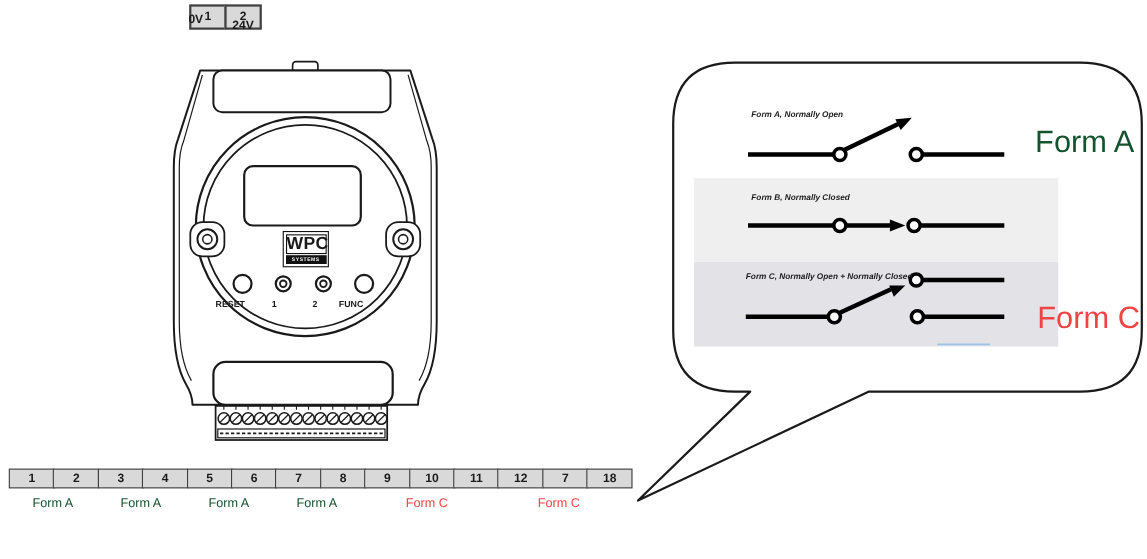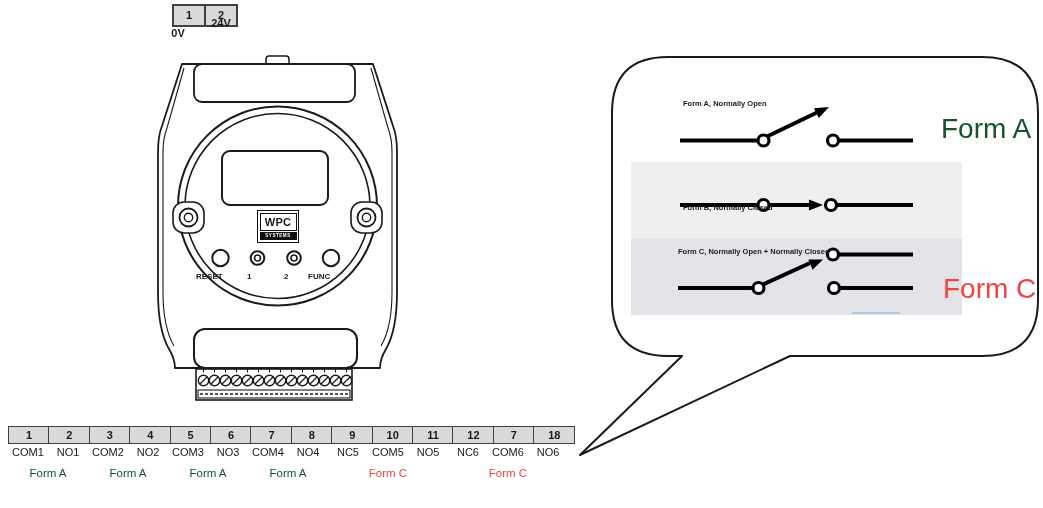--- a/index.html
+++ b/index.html
@@ -10,26 +10,26 @@
 
   
   .pwr-row{display:flex;}
   .pwr-cell{width:30px;height:19px;background:#d9d9d9;border:2px solid #404040;
             font-weight:bold;font-size:11px;line-height:19px;text-align:center;box-sizing:content-box;}
   .pwr-cell+.pwr-cell{margin-left:-2px;}
   .pwr-lab{font-weight:bold;font-size:11px;text-align:center;}
 
   
   .logo-box{left:257px;top:210px;width:37px;border:1.6px solid #111;background:#fff;padding:2px 1.5px 1.5px;}
-  .logo-inner{border:1.2px solid #111;font-weight:bold;font-size:11px;line-height:16px;text-align:center;letter-spacing:.3px;}
+  .logo-inner{border:1.2px solid #111;font-weight:bold;font-size:16px;line-height:16px;text-align:center;letter-spacing:.3px;}
   .logo-bar{margin-top:1px;background:#111;color:#fff;font-weight:bold;font-size:4.6px;line-height:8px;text-align:center;letter-spacing:.5px;}
   .btn-lab{font-weight:bold;font-size:8px;top:272px;}
 
   
-  .sec-title{font-weight:bold;font-size:7.5px;color:#1a1a1a;white-space:nowrap;}
+  .sec-title{font-weight:bold;font-size:7.5px;color:#1a1a1a;white-space:nowrap;font-style:italic;}
   .big-lab{font-size:28px;white-space:nowrap;}
   .green{color:#14532d;} .red{color:#ef4444;}
 
   
   #pin-table{left:8px;top:426px;width:562px;}
   .row{display:flex;}
   .pin-num{width:40px;height:16px;background:#d9d9d9;border:1.6px solid #404040;margin-right:-1.6px;
            font-weight:bold;font-size:11px;line-height:16px;text-align:center;box-sizing:content-box;flex:none;}
   .pin-lab{width:40px;height:14px;font-size:11px;line-height:14px;text-align:center;flex:none;margin-top:1px;}
   .ch-cell{height:17px;font-size:11.5px;line-height:17px;text-align:center;flex:none;}
@@ -156,34 +156,34 @@
       </g>
     </g>
   </svg>
 
   <div class="abs" style="left:172px;top:4px;">
     <div class="pwr-row">
       <div class="pwr-cell">1</div>
       <div class="pwr-cell">2</div>
     </div>
   </div>
-  <div class="abs pwr-lab" style="left:166px;top:27px;width:24px;text-align:center;">0V</div>
+  <div class="abs pwr-lab" style="left:166px;top:12px;width:24px;text-align:center;">0V</div>
   <div class="abs pwr-lab" style="left:204px;top:17px;width:34px;">24V</div>
 
   <div class="abs logo-box">
     <div class="logo-inner">WPC</div>
     <div class="logo-bar">SYSTEMS</div>
   </div>
   <div class="abs btn-lab" style="left:196px;width:50px;">RESET</div>
   <div class="abs btn-lab" style="left:247px;width:21px;">1</div>
   <div class="abs btn-lab" style="left:284px;width:20px;">2</div>
   <div class="abs btn-lab" style="left:308px;width:46px;">FUNC</div>
 
   <div class="abs sec-title" style="left:683px;top:99px;">Form A, Normally Open</div>
-  <div class="abs sec-title" style="left:683px;top:175px;margin-top:28px;">Form B, Normally Closed</div>
+  <div class="abs sec-title" style="left:683px;top:175px;">Form B, Normally Closed</div>
   <div class="abs sec-title" style="left:678px;top:247px;">Form C, Normally Open + Normally Closed</div>
   <div class="abs big-lab green" style="left:941px;top:113px;">Form A</div>
   <div class="abs big-lab red" style="left:943px;top:273px;">Form C</div>
 
   <div class="abs" id="pin-table">
     <div class="row">
       <div class="pin-num">1</div>
       <div class="pin-num">2</div>
       <div class="pin-num">3</div>
       <div class="pin-num">4</div>
@@ -191,36 +191,20 @@
       <div class="pin-num">6</div>
       <div class="pin-num">7</div>
       <div class="pin-num">8</div>
       <div class="pin-num">9</div>
       <div class="pin-num">10</div>
       <div class="pin-num">11</div>
       <div class="pin-num">12</div>
       <div class="pin-num">7</div>
       <div class="pin-num">18</div>
     </div>
-    <div class="row">
-      <div class="pin-lab">COM1</div>
-      <div class="pin-lab">NO1</div>
-      <div class="pin-lab">COM2</div>
-      <div class="pin-lab">NO2</div>
-      <div class="pin-lab">COM3</div>
-      <div class="pin-lab">NO3</div>
-      <div class="pin-lab">COM4</div>
-      <div class="pin-lab">NO4</div>
-      <div class="pin-lab">NC5</div>
-      <div class="pin-lab">COM5</div>
-      <div class="pin-lab">NO5</div>
-      <div class="pin-lab">NC6</div>
-      <div class="pin-lab">COM6</div>
-      <div class="pin-lab">NO6</div>
-    </div>
     <div class="row form-row">
       <div class="form-cell green w80">Form A</div>
       <div class="form-cell green w80">Form A</div>
       <div class="form-cell green w80">Form A</div>
       <div class="form-cell green w80">Form A</div>
       <div class="form-cell red  w120">Form C</div>
       <div class="form-cell red  w120">Form C</div>
     </div>
   </div>
 

